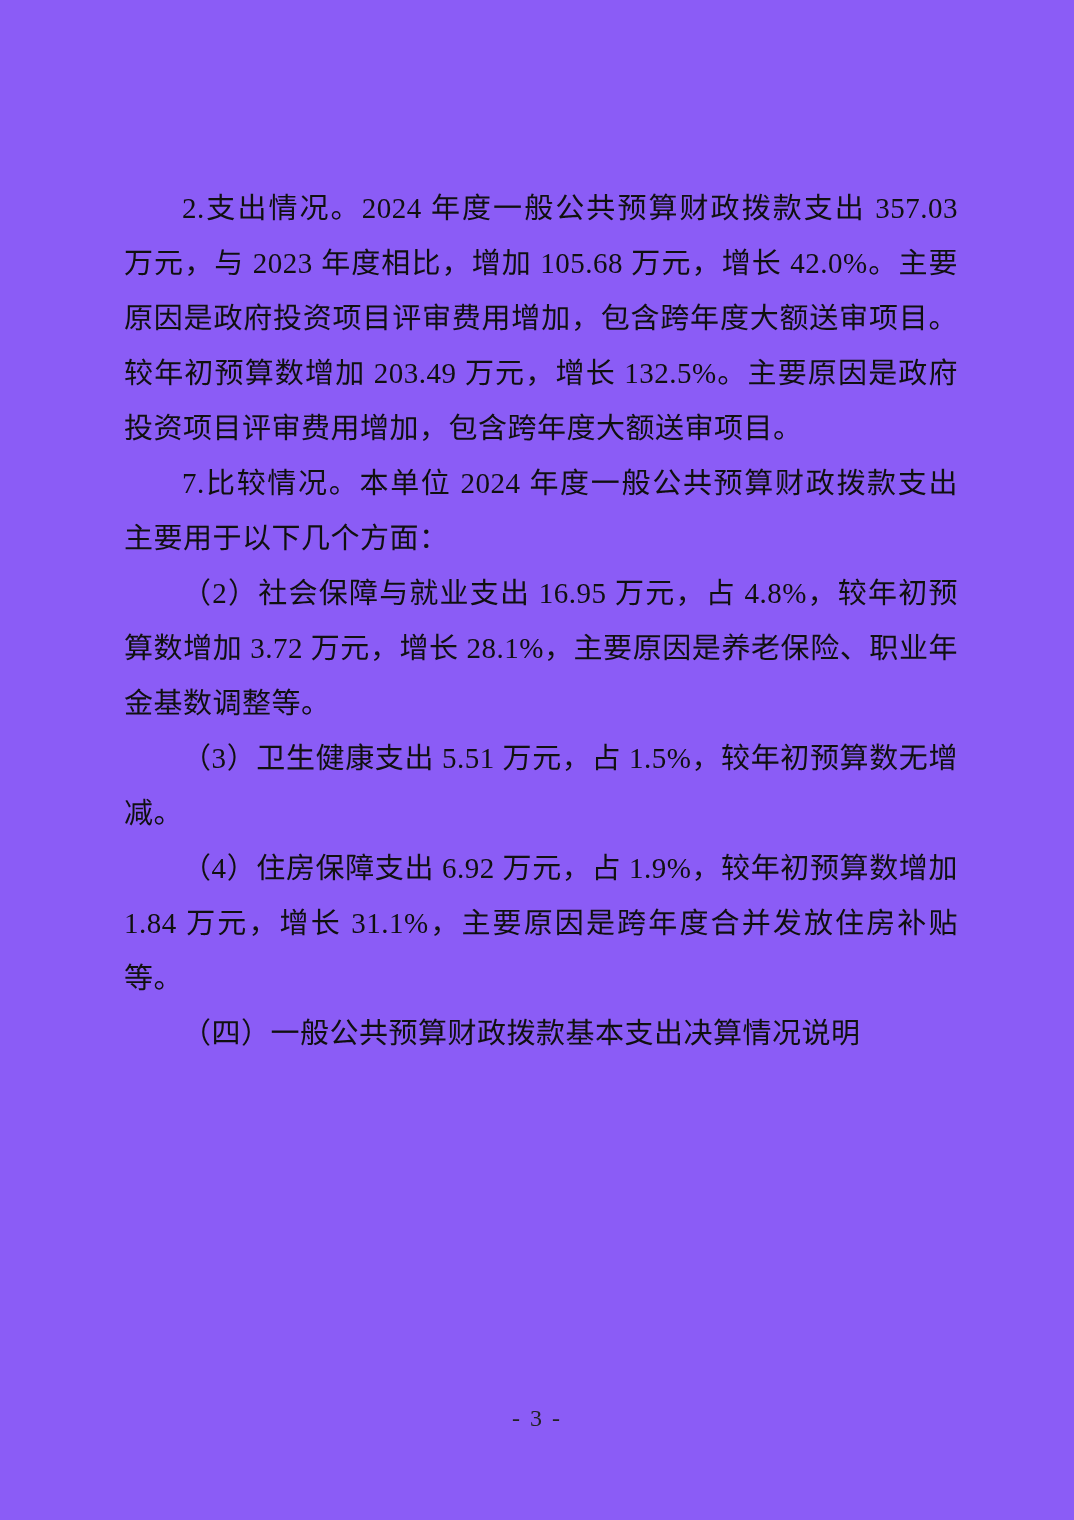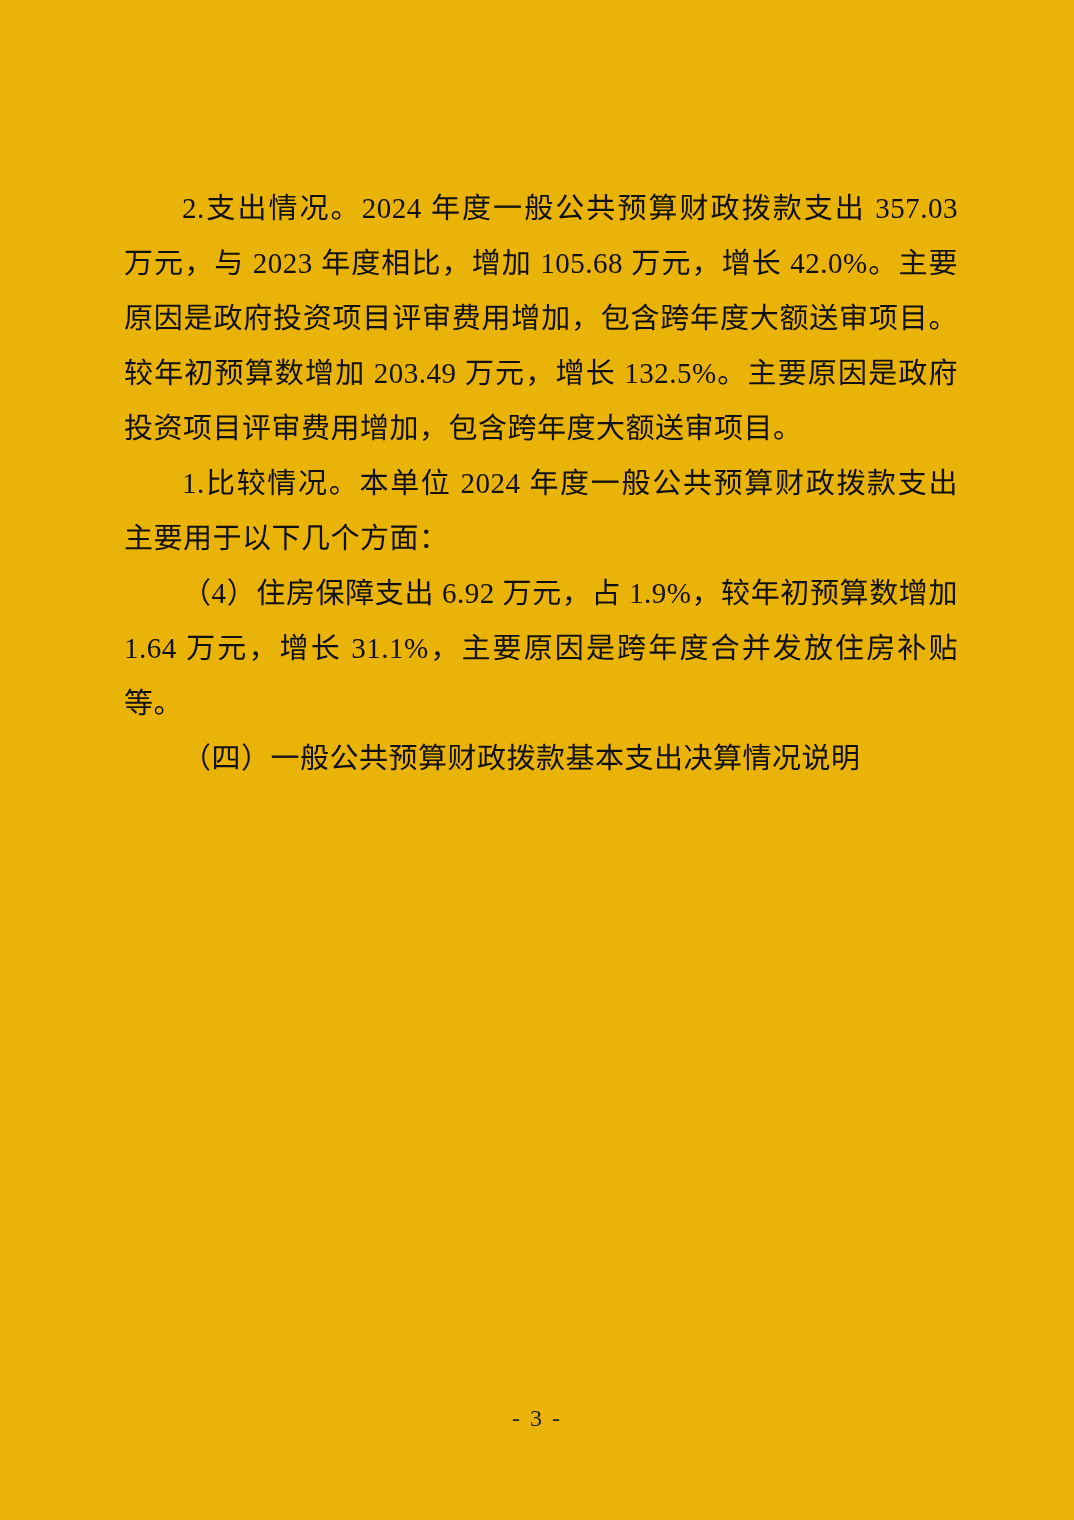--- a/index.html
+++ b/index.html
@@ -4,21 +4,21 @@
 <style>
   html, body {
     margin: 0;
     padding: 0;
     background: #ffffff;
   }
   .page {
     position: relative;
     width: 1074px;
     height: 1520px;
-    background: #eab308;
+    background: #8b5cf6;
     overflow: hidden;
     font-family: "Liberation Serif", "DejaVu Serif", serif;
     color: #101010;
   }
   .content {
     position: absolute;
     left: 124px;
     top: 181px;
     width: 834px;
     font-size: 29px;
@@ -45,20 +45,22 @@
     color: #222222;
     letter-spacing: 2px;
   }
 </style>
 </head>
 <body>
 
 <div class="page">
   <main class="content">
     <p class="para">2.支出情况。2024 年度一般公共预算财政拨款支出 357.03 万元，与 2023 年度相比，增加 105.68 万元，增长 42.0%。主要原因是政府投资项目评审费用增加，包含跨年度大额送审项目。较年初预算数增加 203.49 万元，增长 132.5%。主要原因是政府投资项目评审费用增加，包含跨年度大额送审项目。</p>
-    <p class="para">1.比较情况。本单位 2024 年度一般公共预算财政拨款支出主要用于以下几个方面：</p>
-    <p class="para">（4）住房保障支出 6.92 万元，占 1.9%，较年初预算数增加 1.64 万元，增长 31.1%，主要原因是跨年度合并发放住房补贴等。</p>
+    <p class="para">7.比较情况。本单位 2024 年度一般公共预算财政拨款支出主要用于以下几个方面：</p>
+    <p class="para">（2）社会保障与就业支出 16.95 万元，占 4.8%，较年初预算数增加 3.72 万元，增长 28.1%，主要原因是养老保险、职业年金基数调整等。</p>
+    <p class="para">（3）卫生健康支出 5.51 万元，占 1.5%，较年初预算数无增减。</p>
+    <p class="para">（4）住房保障支出 6.92 万元，占 1.9%，较年初预算数增加 1.84 万元，增长 31.1%，主要原因是跨年度合并发放住房补贴等。</p>
     <p class="para bold">（四）一般公共预算财政拨款基本支出决算情况说明</p>
   </main>
   <footer class="page-footer">
     <span>- 3 -</span>
   </footer>
 </div>
 
 </body></html>

